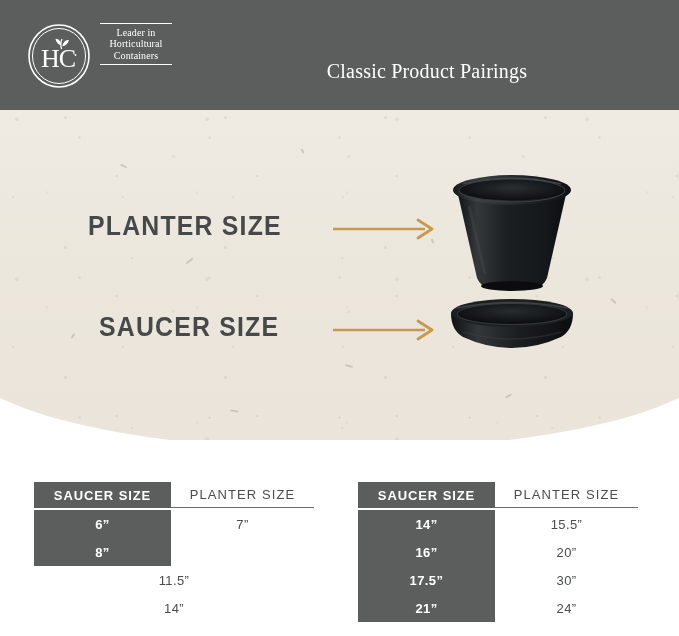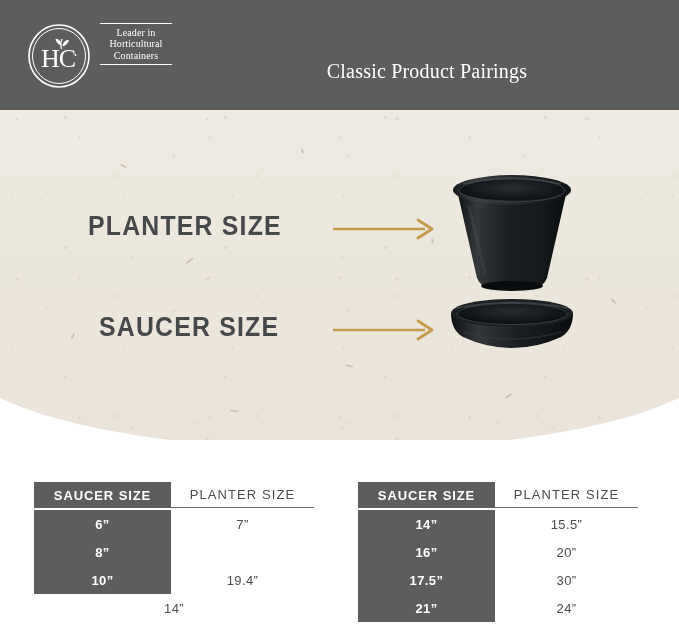--- a/index.html
+++ b/index.html
@@ -348,22 +348,21 @@
     </div>
     <div class="tbody">
       <div class="trow">
         <div class="td-dark">6”</div>
         <div class="td-light">7”</div>
       </div>
       <div class="trow">
         <div class="td-dark">8”</div>
       </div>
       <div class="trow">
-        <div class="td-dark">10”</div>
-        <div class="td-light">19.4”</div>
+        <div class="td-light">11.5”</div>
       </div>
       <div class="trow">
         <div class="td-light">14”</div>
       </div>
     </div>
   </div>
 
   <div class="size-table">
     <div class="thead">
       <div class="th-dark">SAUCER SIZE</div>

